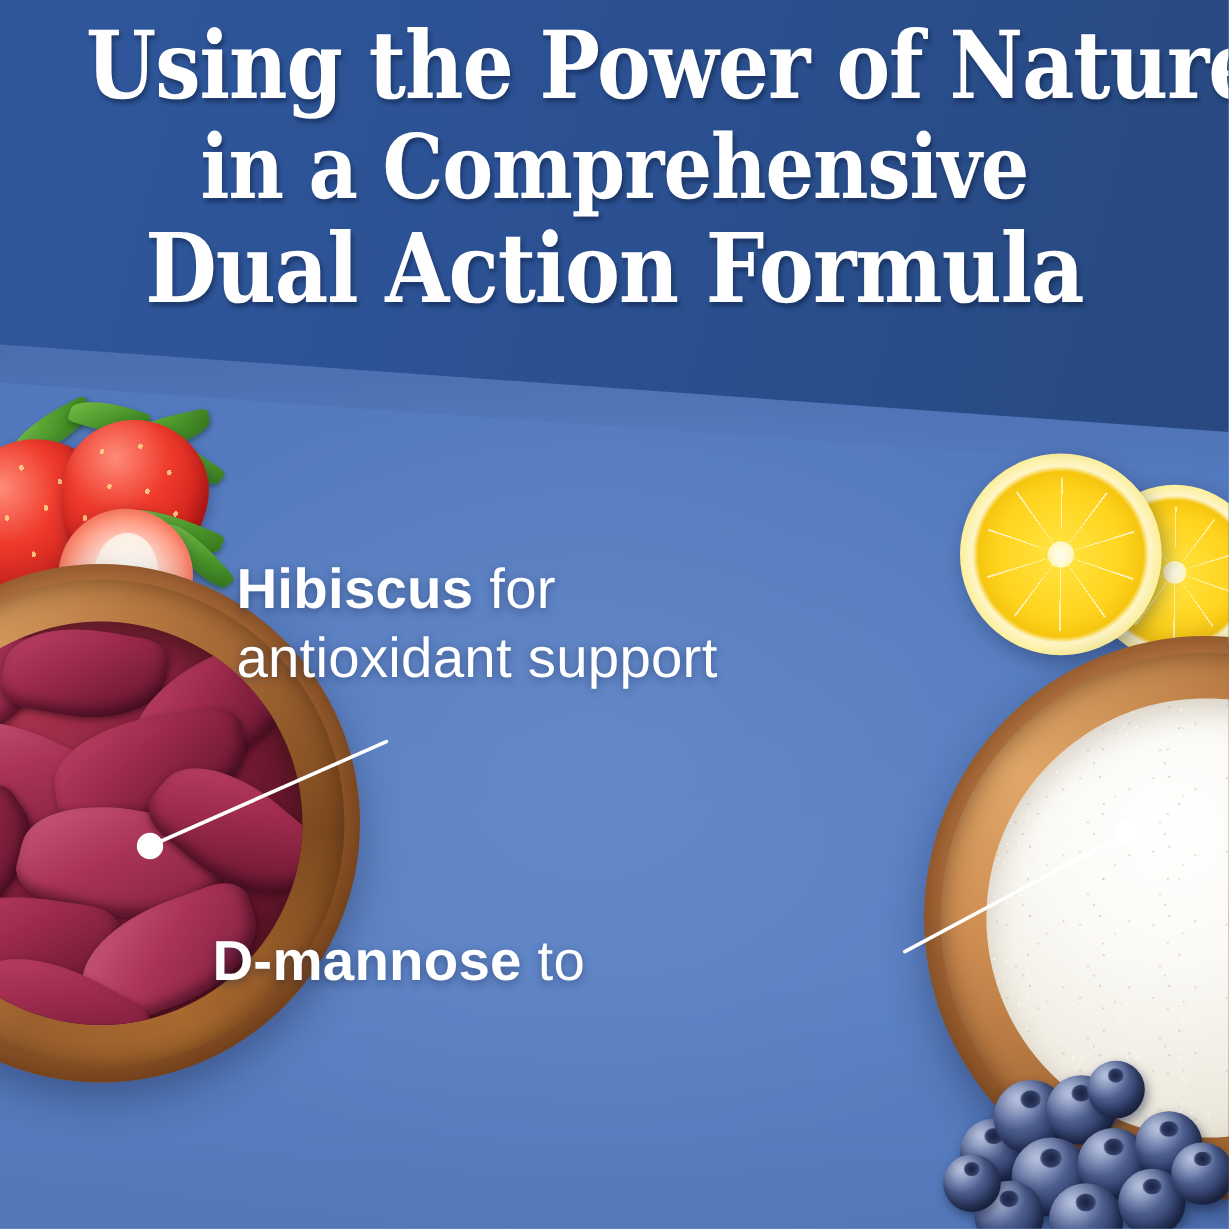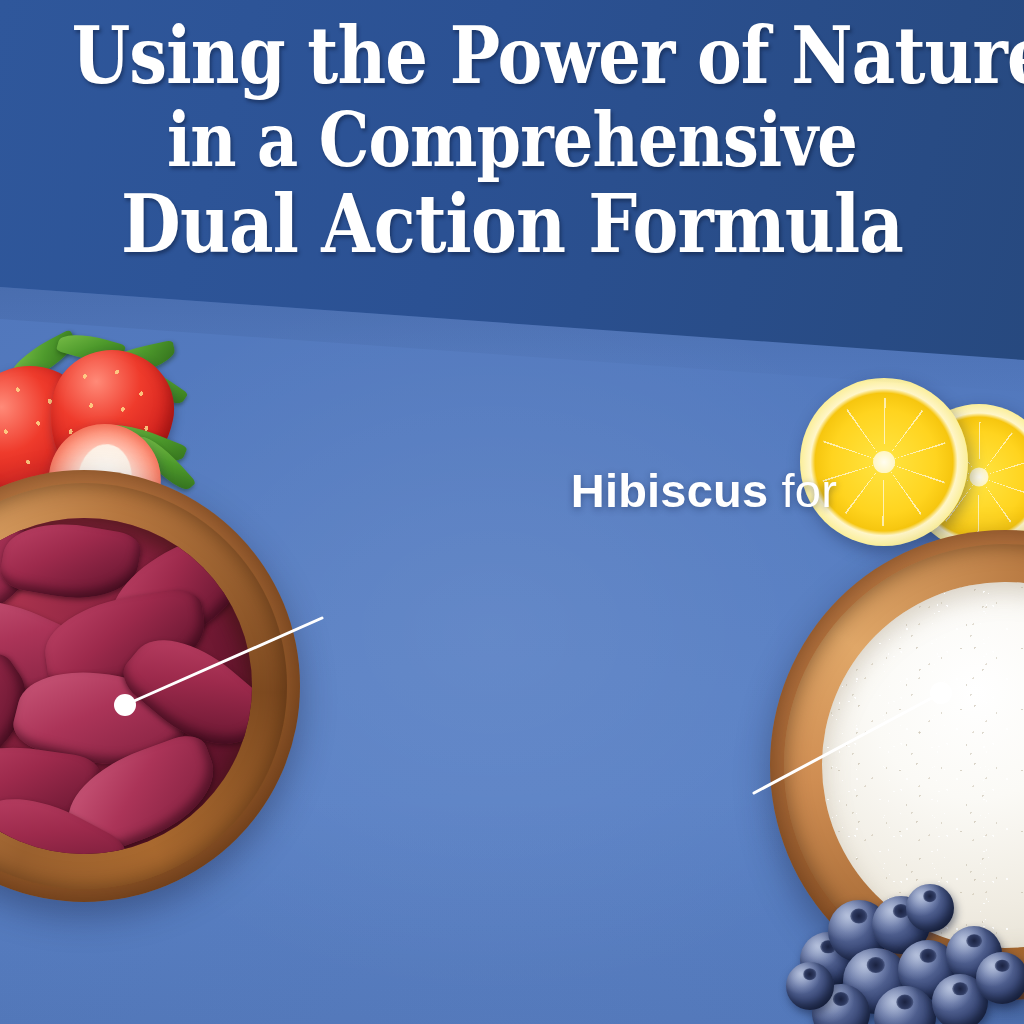--- a/index.html
+++ b/index.html
@@ -222,21 +222,21 @@
   }
   .blue .bloom{
     position:absolute; inset:0; border-radius:50%;
     background:radial-gradient(circle at 30% 24%, rgba(225,232,248,.5) 0%, rgba(225,232,248,0) 42%);
   }
 
   
   .callout{
     position:absolute;
     color:#ffffff;
-    text-align:right;
+    text-align:left;
     line-height:57px;
     font-size:47px;
     font-weight:400;
     letter-spacing:.2px;
     text-shadow:0 2px 7px rgba(16,34,72,.42);
     white-space:nowrap;
   }
   .callout b{ font-weight:700; }
   #callout-hibiscus{ left:197px; top:462px; width:640px; }
   #callout-mannose{ left:177px; top:772px; width:660px; }
@@ -371,18 +371,22 @@
     <line x1="125" y1="705" x2="322" y2="618"></line>
     <circle cx="125" cy="705" r="11"></circle>
     <line x1="941" y1="693" x2="754" y2="793"></line>
     <circle cx="941" cy="693" r="11"></circle>
   </svg>
 
   <div class="callout" id="callout-hibiscus">
     <div>
       <b>Hibiscus</b><span> for</span>
     </div>
+    <div>antioxidant support</div>
   </div>
 
   <div class="callout" id="callout-mannose">
+    <div>
+      <b>D-mannose</b><span> to</span>
+    </div>
   </div>
 
 </div>
 
 </body></html>

